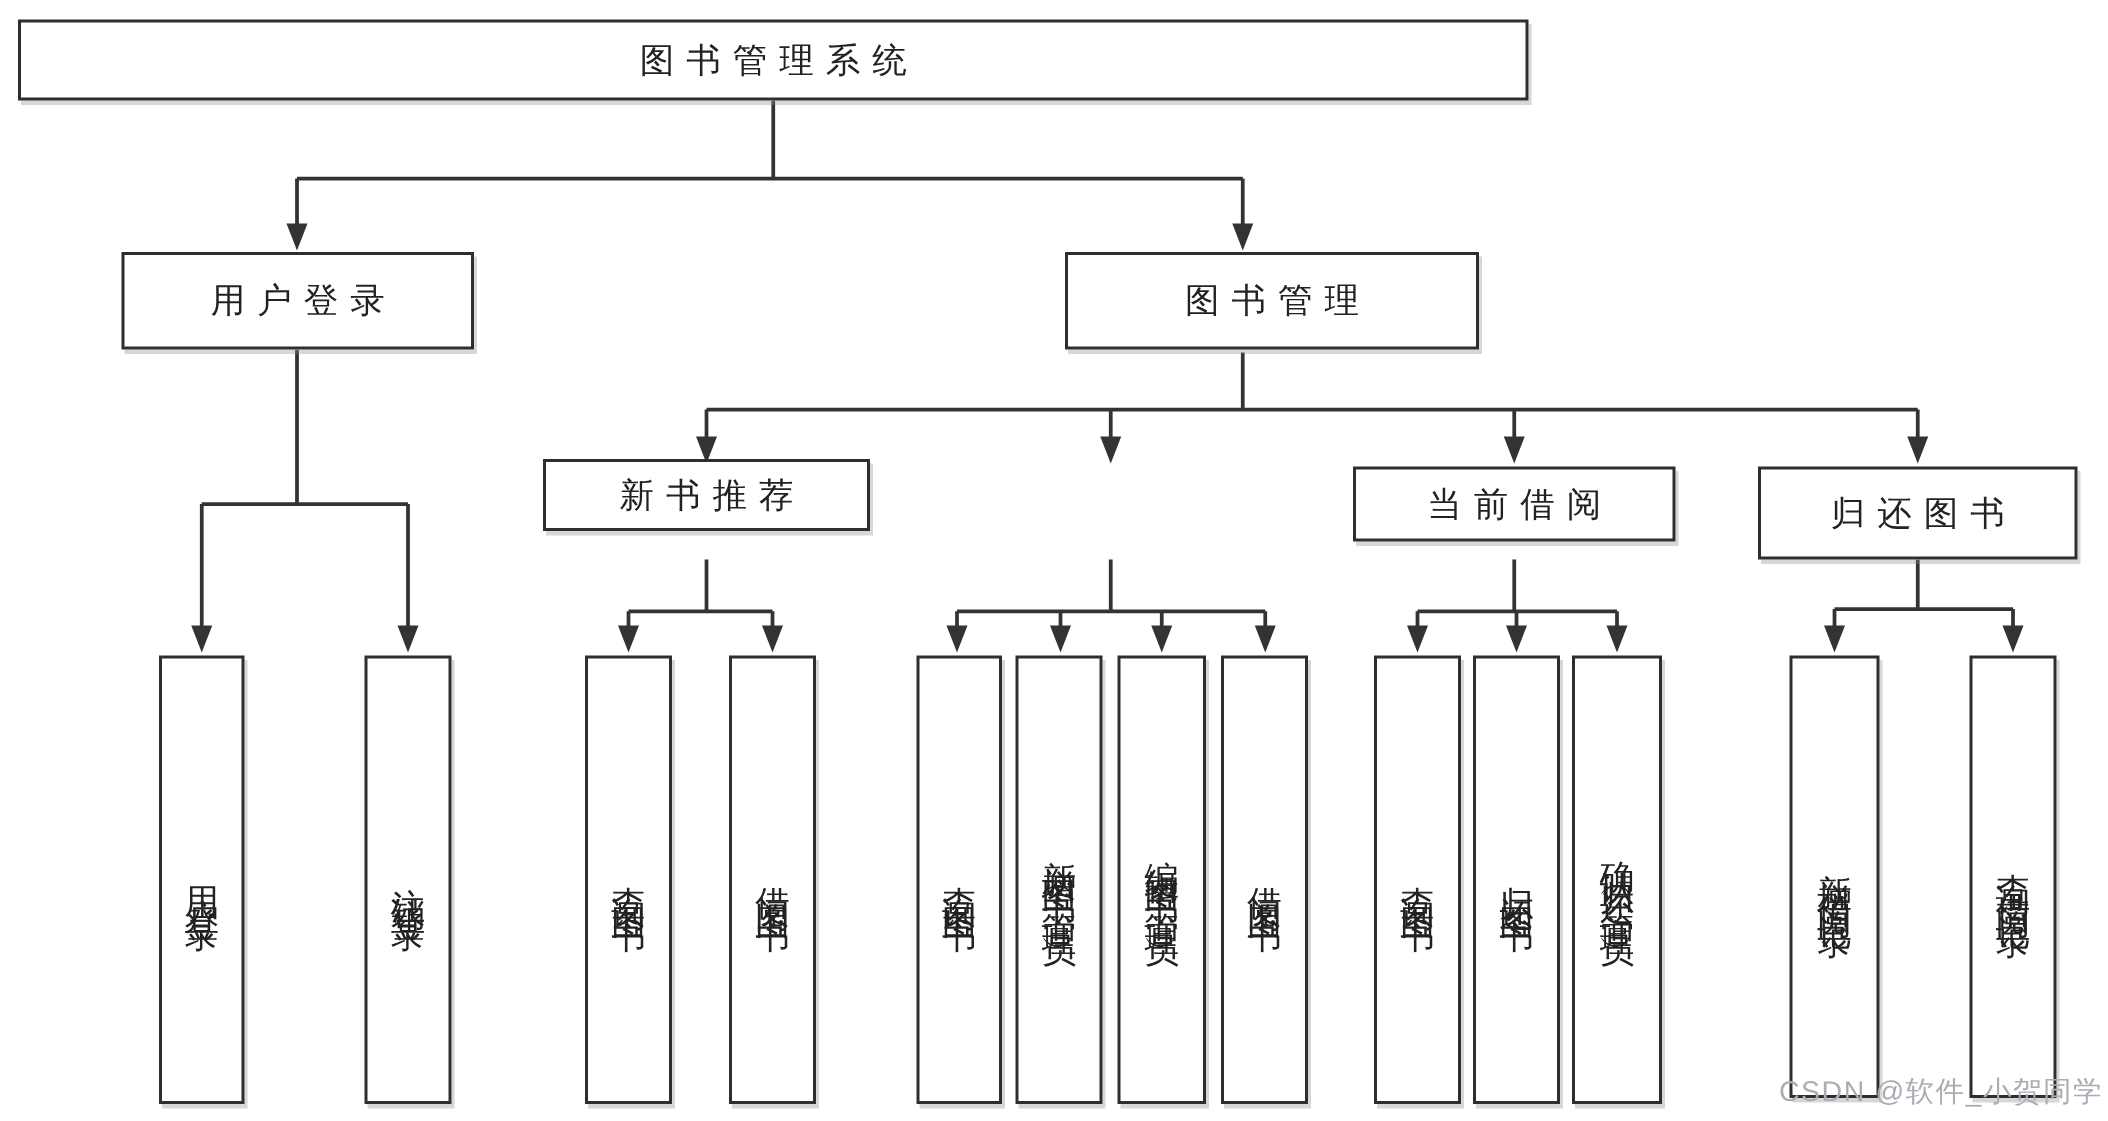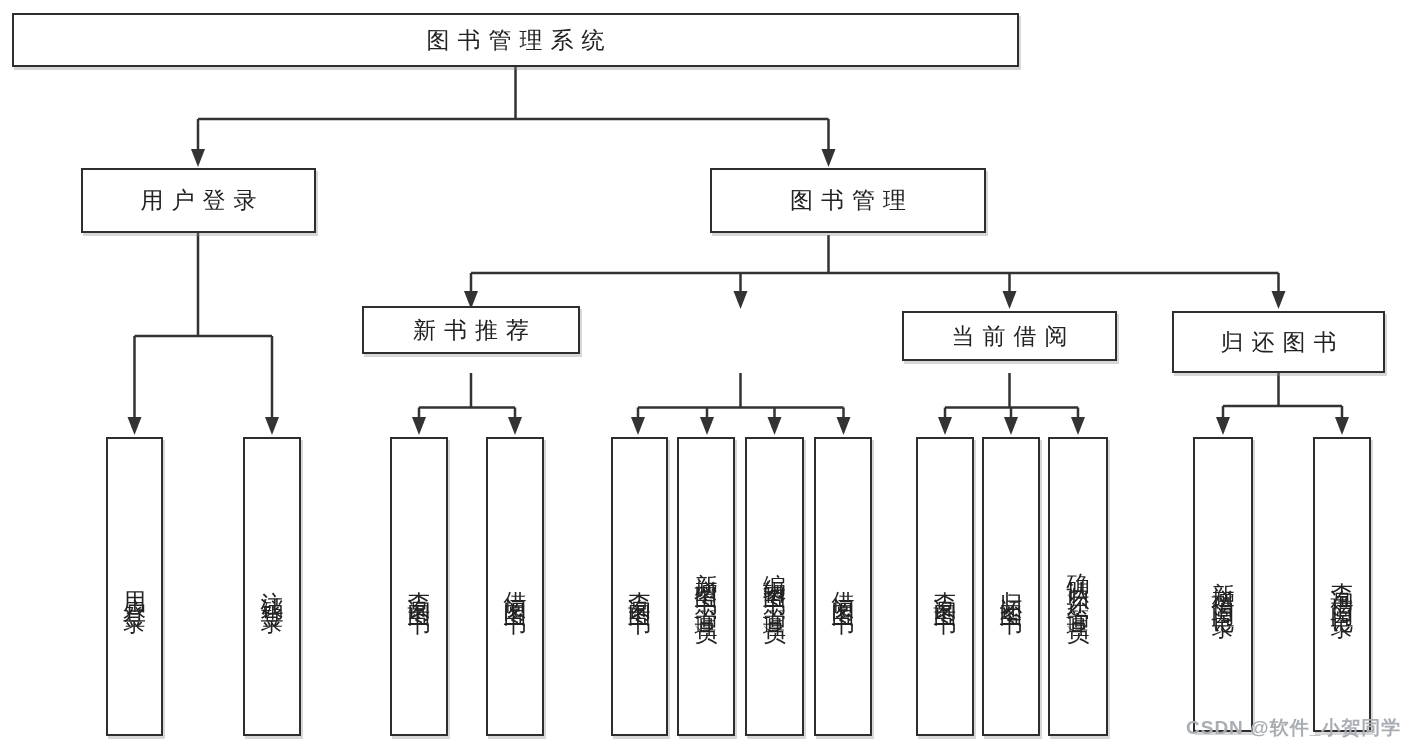--- a/index.html
+++ b/index.html
@@ -12,21 +12,21 @@
     display:flex;align-items:center;justify-content:center;
     box-shadow:2px 3px 0 rgba(140,140,140,0.35);
   }
   .h{font-size:23px;letter-spacing:8px;white-space:nowrap;text-indent:8px;}
   .v{
     writing-mode:vertical-rl;text-orientation:mixed;
     font-size:23px;letter-spacing:7px;line-height:1;white-space:nowrap;
   }
   .watermark{
     position:absolute;z-index:3;left:1186px;top:715px;
-    font-size:19px;letter-spacing:1px;color:#a9adb4;white-space:nowrap;font-weight:bold;
+    font-size:19px;letter-spacing:1px;color:#a9adb4;white-space:nowrap;
   }
 </style>
 </head>
 <body>
 
 <div class="stage">
 
   <svg class="wires" width="1405" height="747" viewBox="0 0 1405 747" fill="none" stroke="#333333" stroke-width="2.5">
 
     <path d="M515.5 67 V119 M198 119 H828.5 M198 119 V150 M828.5 119 V150"></path>

